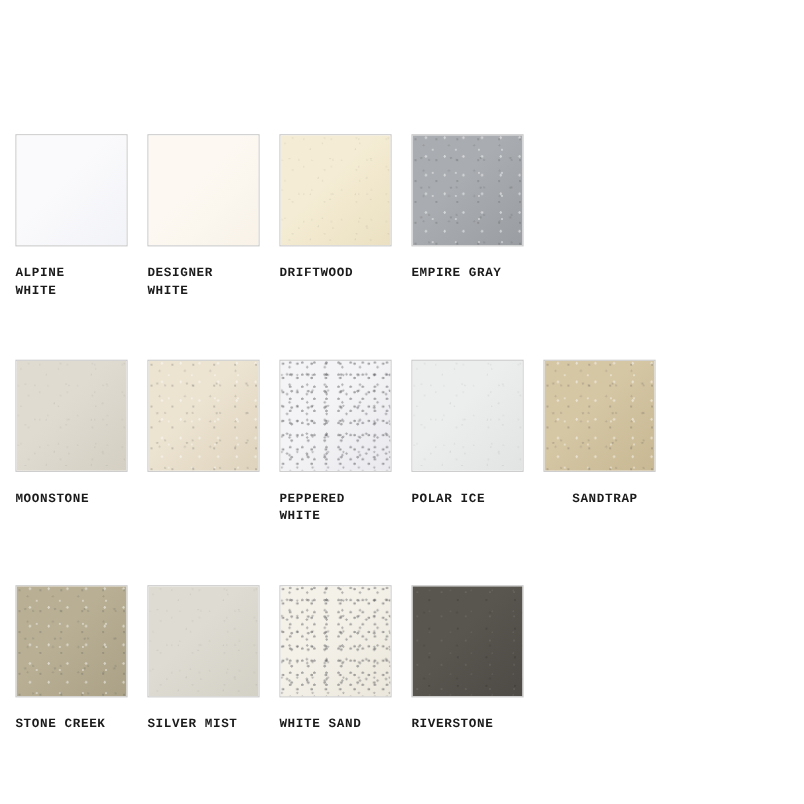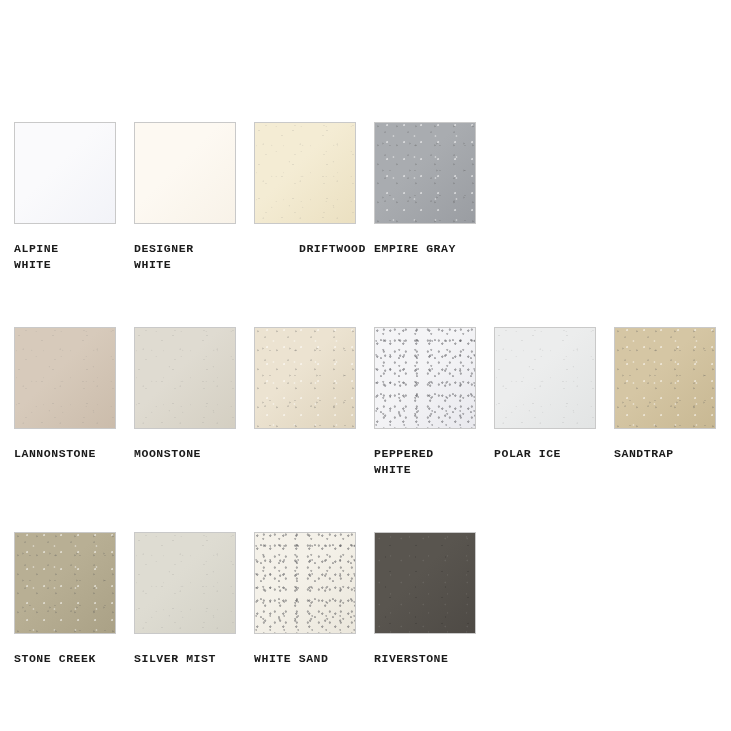--- a/index.html
+++ b/index.html
@@ -136,38 +136,32 @@
         <div class="swatch-chip" style="border-color: rgb(201, 201, 201);">
           <div class="chip-surface " style="background: linear-gradient(135deg, rgb(253, 249, 242) 0%, rgb(253, 249, 242) 42%, rgb(248, 242, 232) 100%);"></div>
         </div>
         <div class="swatch-label" style="color: rgb(27, 27, 27);">DESIGNER
 WHITE</div>
       </div>
       <div class="swatch-cell">
         <div class="swatch-chip" style="border-color: rgb(201, 201, 201);">
           <div class="chip-surface grain-fine" style="background: linear-gradient(135deg, rgb(244, 236, 212) 0%, rgb(244, 236, 212) 42%, rgb(235, 224, 193) 100%);"></div>
         </div>
-        <div class="swatch-label" style="color: rgb(27, 27, 27); text-align: right;">DRIFTWOOD</div>
+        <div class="swatch-label" style="color: rgb(27, 27, 27);">DRIFTWOOD</div>
       </div>
       <div class="swatch-cell">
         <div class="swatch-chip" style="border-color: rgb(201, 201, 201);">
           <div class="chip-surface grain-med" style="background: linear-gradient(135deg, rgb(169, 172, 176) 0%, rgb(169, 172, 176) 42%, rgb(154, 157, 162) 100%);"></div>
         </div>
         <div class="swatch-label" style="color: rgb(27, 27, 27);">EMPIRE GRAY</div>
       </div>
     </div>
     <div class="swatch-row">
       <div class="swatch-cell">
         <div class="swatch-chip" style="border-color: rgb(201, 201, 201);">
-          <div class="chip-surface grain-fine" style="background: linear-gradient(135deg, rgb(215, 202, 187) 0%, rgb(215, 202, 187) 42%, rgb(203, 188, 171) 100%);"></div>
-        </div>
-        <div class="swatch-label" style="color: rgb(27, 27, 27);">LANNONSTONE</div>
-      </div>
-      <div class="swatch-cell">
-        <div class="swatch-chip" style="border-color: rgb(201, 201, 201);">
           <div class="chip-surface grain-fine" style="background: linear-gradient(135deg, rgb(223, 219, 209) 0%, rgb(223, 219, 209) 42%, rgb(212, 207, 194) 100%);"></div>
         </div>
         <div class="swatch-label" style="color: rgb(27, 27, 27);">MOONSTONE</div>
       </div>
       <div class="swatch-cell">
         <div class="swatch-chip" style="border-color: rgb(201, 201, 201);">
           <div class="chip-surface grain-med" style="background: linear-gradient(135deg, rgb(236, 227, 209) 0%, rgb(236, 227, 209) 42%, rgb(222, 211, 188) 100%);"></div>
         </div>
       </div>
       <div class="swatch-cell">
@@ -180,21 +174,21 @@
       <div class="swatch-cell">
         <div class="swatch-chip" style="border-color: rgb(201, 201, 201);">
           <div class="chip-surface grain-fine" style="background: linear-gradient(135deg, rgb(236, 237, 237) 0%, rgb(236, 237, 237) 42%, rgb(226, 228, 228) 100%);"></div>
         </div>
         <div class="swatch-label" style="color: rgb(27, 27, 27);">POLAR ICE</div>
       </div>
       <div class="swatch-cell">
         <div class="swatch-chip" style="border-color: rgb(201, 201, 201);">
           <div class="chip-surface grain-med" style="background: linear-gradient(135deg, rgb(213, 198, 164) 0%, rgb(213, 198, 164) 42%, rgb(200, 184, 147) 100%);"></div>
         </div>
-        <div class="swatch-label" style="color: rgb(27, 27, 27);">SANDTRAP</div>
+        <div class="swatch-label" style="color: rgb(27, 27, 27); text-align: center;">SANDTRAP</div>
       </div>
     </div>
     <div class="swatch-row">
       <div class="swatch-cell">
         <div class="swatch-chip" style="border-color: rgb(201, 201, 201);">
           <div class="chip-surface grain-med" style="background: linear-gradient(135deg, rgb(184, 175, 148) 0%, rgb(184, 175, 148) 42%, rgb(170, 161, 134) 100%);"></div>
         </div>
         <div class="swatch-label" style="color: rgb(27, 27, 27);">STONE CREEK</div>
       </div>
       <div class="swatch-cell">

